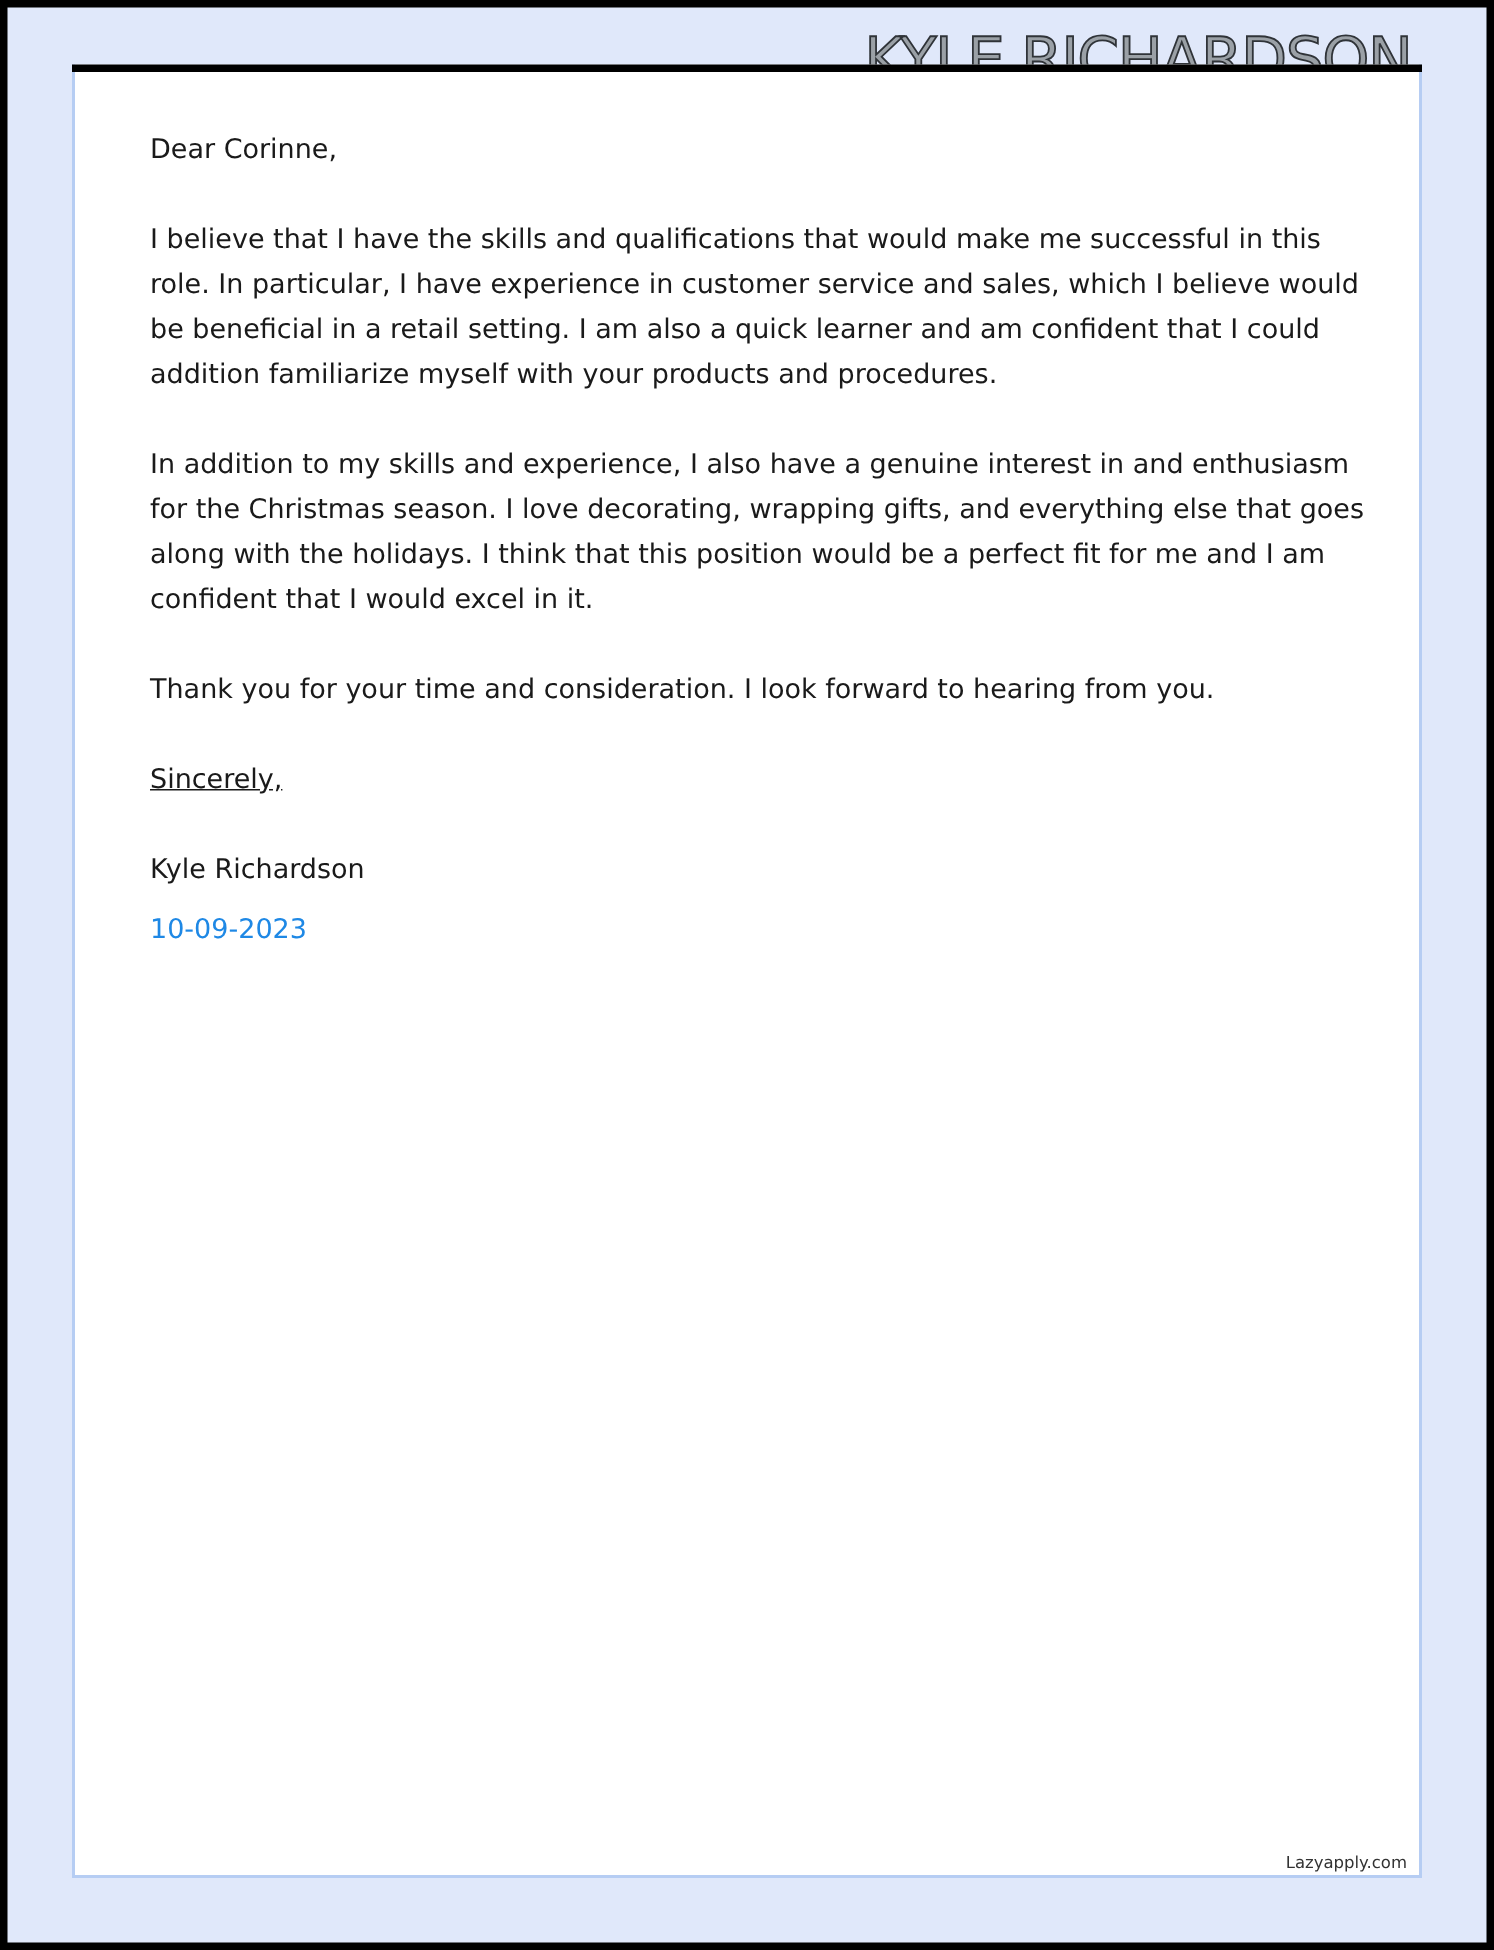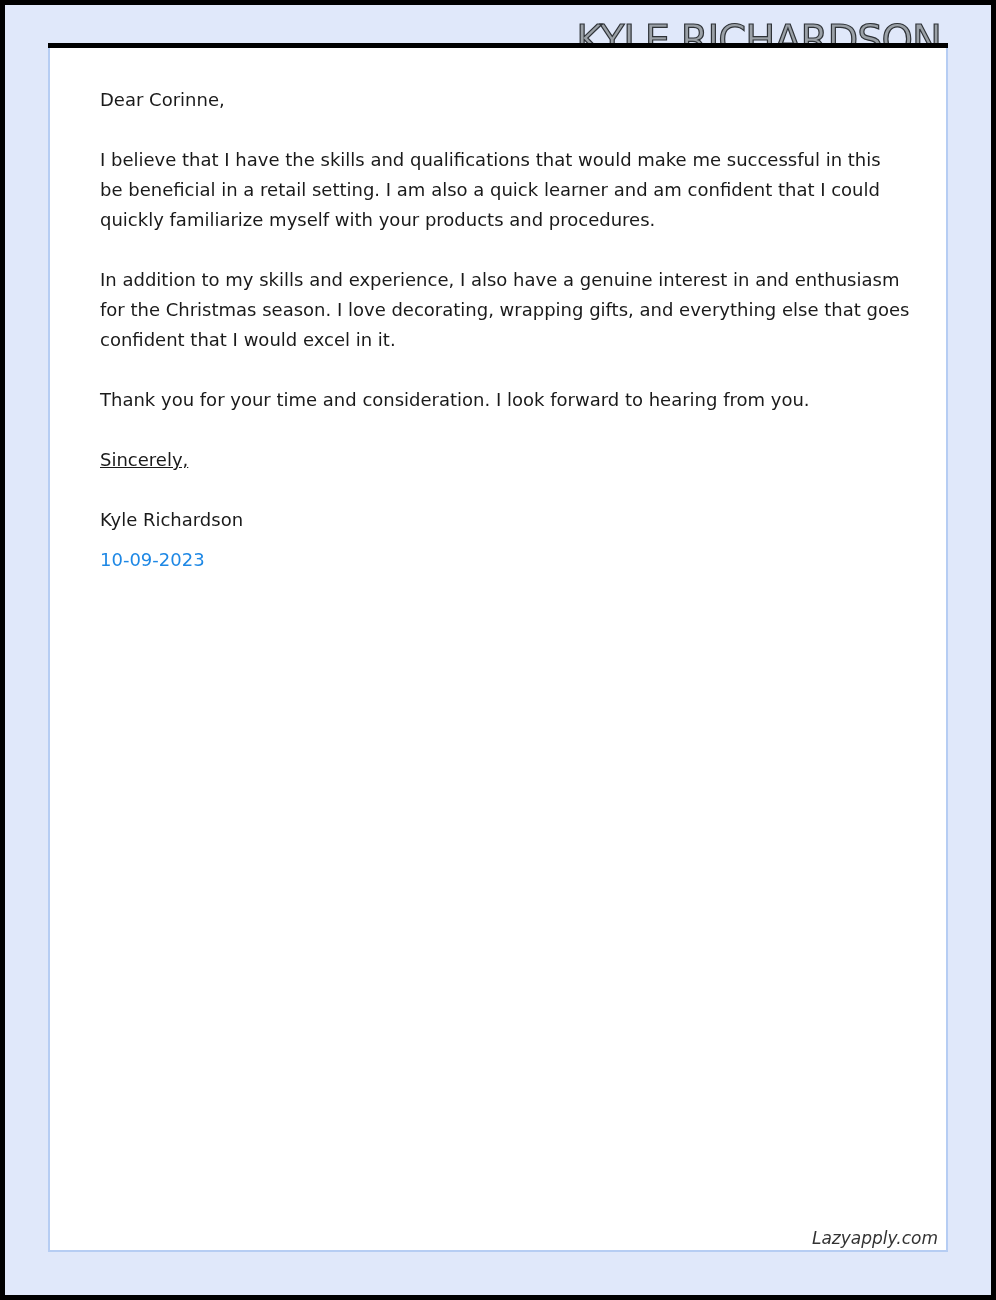--- a/index.html
+++ b/index.html
@@ -28,45 +28,47 @@
     position: absolute; left: 50px; top: 42px; width: 800px;
     font-size: 18px; line-height: 30px; color: #1a1a1a;
   }
   .content p { margin: 0 0 30px 0; }
   .content .line { display: block; white-space: nowrap; }
   .content p.closing { margin-bottom: 30px; text-decoration: underline; }
   .content p.signature { margin-bottom: 10px; }
   .date { color: #1e88e5; }
   .footer-brand {
     position: absolute; right: 8px; bottom: 2px;
-    font-size: 17px; color: #333; font-style: italic;
+    font-size: 11px; color: #333;
   }
 </style>
 </head>
 <body>
 
 <h1 class="header-name">KYLE RICHARDSON</h1>
 
 <div class="page">
   <div class="top-bar"></div>
   <div class="content">
     <p>Dear Corinne,</p>
 
     <p>
     </p>
 
     <p>
       <span class="line">I believe that I have the skills and qualifications that would make me successful in this</span>
+      <span class="line">role. In particular, I have experience in customer service and sales, which I believe would</span>
       <span class="line">be beneficial in a retail setting. I am also a quick learner and am confident that I could</span>
-      <span class="line">quickly familiarize myself with your products and procedures.</span>
+      <span class="line">addition familiarize myself with your products and procedures.</span>
     </p>
 
     <p>
       <span class="line">In addition to my skills and experience, I also have a genuine interest in and enthusiasm</span>
       <span class="line">for the Christmas season. I love decorating, wrapping gifts, and everything else that goes</span>
+      <span class="line">along with the holidays. I think that this position would be a perfect fit for me and I am</span>
       <span class="line">confident that I would excel in it.</span>
     </p>
 
     <p>
       <span class="line">Thank you for your time and consideration. I look forward to hearing from you.</span>
     </p>
 
     <p class="closing">Sincerely,</p>
     <p class="signature">Kyle Richardson</p>
     <p class="date">10-09-2023</p>

